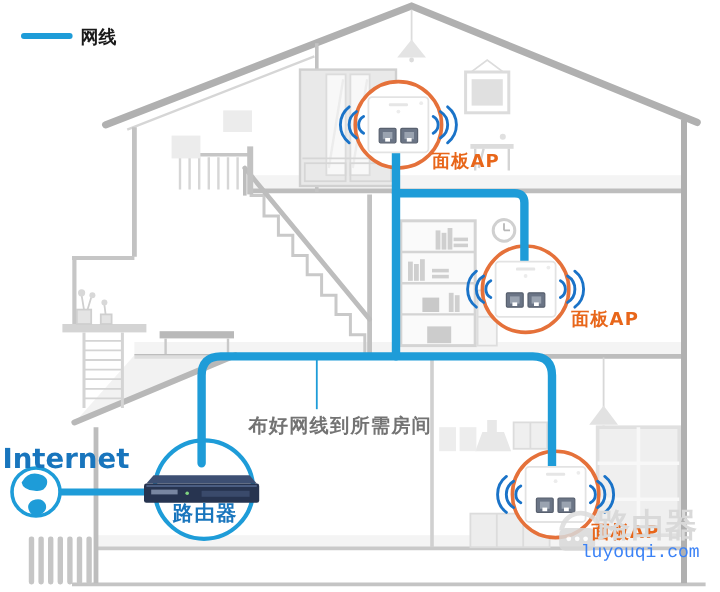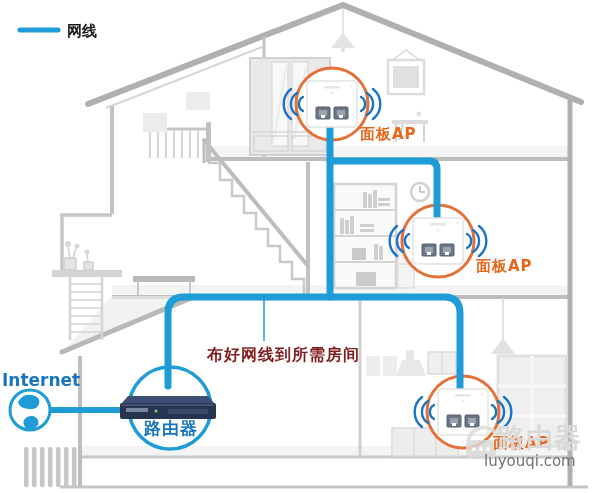--- a/index.html
+++ b/index.html
@@ -1,31 +1,31 @@
 <!DOCTYPE html>
 <html><head>
 <meta charset="utf-8">
 <style>
   html,body{margin:0;padding:0;background:#fff;}
   #stage{position:relative;width:588px;height:493px;background:#fff;overflow:hidden;
          font-family:"DejaVu Sans",sans-serif;}
   #stage svg{position:absolute;left:0;top:0;}
   .lbl{position:absolute;white-space:nowrap;line-height:1.1;}
   .legend-lbl{left:67px;top:23px;font-size:15px;font-weight:bold;color:#1a1a1a;}
-  .internet-lbl{left:2px;top:371px;font-size:17px;font-weight:bold;color:#1875bd;}
+  .internet-lbl{left:2px;top:371px;font-size:23px;font-weight:bold;color:#1875bd;}
   .router-lbl{left:136px;top:419px;width:70px;text-align:center;font-size:17px;font-weight:bold;color:#1875bd;letter-spacing:1px;}
-  .note-lbl{left:207px;top:346px;font-size:16px;font-weight:bold;color:#7f1d1d;letter-spacing:1px;}
+  .note-lbl{left:207px;top:346px;font-size:16px;font-weight:bold;color:#737373;letter-spacing:1px;}
   .ap-lbl{font-size:15px;font-weight:bold;color:#e8661a;letter-spacing:1px;text-align:center;}
   .ap-top{left:360px;top:126px;}
   .ap-mid{left:476px;top:258px;}
   .ap-bot{left:493px;top:435px;}
   .wm{position:absolute;left:460px;top:420px;width:140px;color:#d9d9d9;}
   .wm-row{display:flex;align-items:center;}
   .wm-brand{font-size:27px;font-weight:bold;color:#d9d9d9;letter-spacing:1px;}
-  .wm-site{font-size:15px;color:#737373;margin-left:24px;margin-top:-4px;}
+  .wm-site{font-size:15px;color:#3b82f6;margin-left:24px;margin-top:-4px;font-family:Liberation Mono, monospace;}
 </style>
 </head>
 <body>
 
 <div id="stage">
 
 <svg width="600" height="493" viewBox="0 0 600 493">
   <defs>
     <g id="ap-symbol">
       <rect x="0" y="0" width="50" height="46" rx="3" fill="#ffffff" stroke="#e3e3e3" stroke-width="1.5"></rect>

